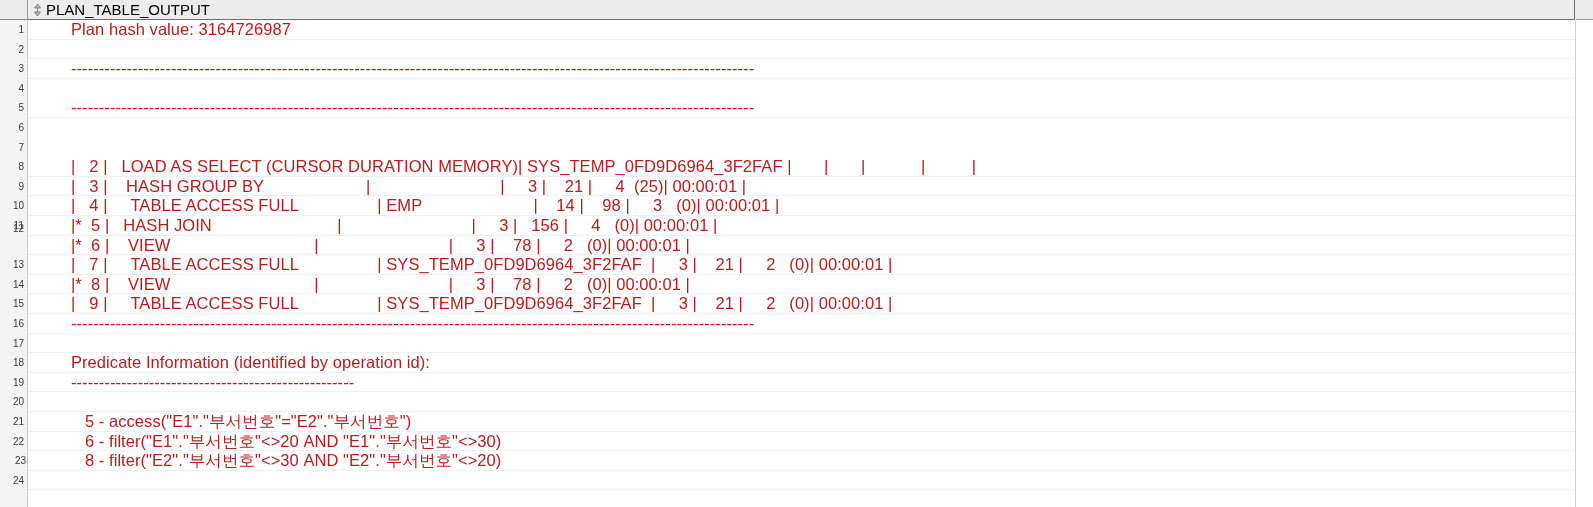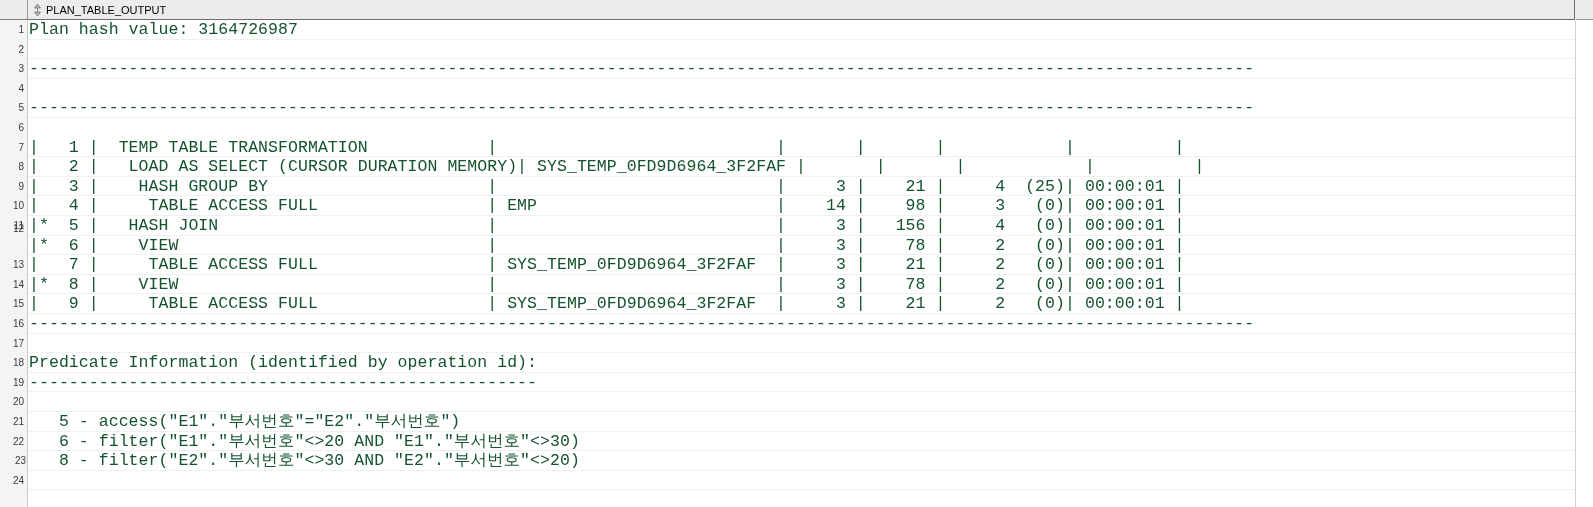--- a/index.html
+++ b/index.html
@@ -52,21 +52,21 @@
     border-right: 1px solid #6e6e6e;
     border-bottom: 1px solid #6e6e6e;
     box-sizing: border-box;
     display: flex;
     align-items: center;
     padding-left: 4px;
     overflow: hidden;
   }
   .col-header-title {
     font-family: "Liberation Sans", "DejaVu Sans", sans-serif;
-    font-size: 11px;
+    font-size: 15px;
     color: #000000;
     letter-spacing: 0px;
     white-space: nowrap;
   }
   .sort-icon {
     width: 11px;
     height: 14px;
     margin-right: 3px;
     flex: 0 0 auto;
     display: block;
@@ -134,26 +134,27 @@
     border-bottom: 1px solid #f0f0f0;
     box-sizing: border-box;
     white-space: pre;
     overflow: hidden;
   }
 
   .row-text {
     position: absolute;
     left: 1px;
     top: 0px;
-    font-family: Liberation Mono, monospace;
+    font-family: Liberation Sans, sans-serif;
     font-size: 16.5px;
     line-height: 19.6px;
     letter-spacing: 0.06px;
-    color: #14532d;
+    color: #b91c1c;
     white-space: pre;
+    padding-left: 42px;
   }
 
   .right-edge {
     position: absolute;
     left: 1575px;
     top: 0;
     width: 1px;
     height: 487px;
     background: #d4d4d4;
     z-index: 2;
@@ -213,21 +214,20 @@
         <div class="gutter-num" style="top: 392px;">21</div>
         <div class="gutter-num" style="top: 411.6px;">22</div>
         <div class="gutter-num" style="top: 431.2px; padding-left: 15px;">23</div>
         <div class="gutter-num" style="top: 450.8px;">24</div>
       </div>
     <div class="rows-layer" id="rows-layer">
         <div class="row" style="top: 0px;"><span class="row-text">Plan hash value: 3164726987</span></div>
         <div class="row" style="top: 19.6px;"><span class="row-text"></span></div>
         <div class="row" style="top: 39.2px;"><span class="row-text">---------------------------------------------------------------------------------------------------------------------------</span></div>
         <div class="row" style="top: 78.4px;"><span class="row-text">---------------------------------------------------------------------------------------------------------------------------</span></div>
-        <div class="row" style="top: 117.6px;"><span class="row-text">|   1 |  TEMP TABLE TRANSFORMATION            |                            |       |       |            |          |</span></div>
         <div class="row" style="top: 137.2px;"><span class="row-text">|   2 |   LOAD AS SELECT (CURSOR DURATION MEMORY)| SYS_TEMP_0FD9D6964_3F2FAF |       |       |            |          |</span></div>
         <div class="row" style="top: 156.8px;"><span class="row-text">|   3 |    HASH GROUP BY                      |                            |     3 |    21 |     4  (25)| 00:00:01 |</span></div>
         <div class="row" style="top: 176.4px;"><span class="row-text">|   4 |     TABLE ACCESS FULL                 | EMP                        |    14 |    98 |     3   (0)| 00:00:01 |</span></div>
         <div class="row" style="top: 196px;"><span class="row-text">|*  5 |   HASH JOIN                           |                            |     3 |   156 |     4   (0)| 00:00:01 |</span></div>
         <div class="row" style="top: 215.6px;"><span class="row-text">|*  6 |    VIEW                               |                            |     3 |    78 |     2   (0)| 00:00:01 |</span></div>
         <div class="row" style="top: 235.2px;"><span class="row-text">|   7 |     TABLE ACCESS FULL                 | SYS_TEMP_0FD9D6964_3F2FAF  |     3 |    21 |     2   (0)| 00:00:01 |</span></div>
         <div class="row" style="top: 254.8px;"><span class="row-text">|*  8 |    VIEW                               |                            |     3 |    78 |     2   (0)| 00:00:01 |</span></div>
         <div class="row" style="top: 274.4px;"><span class="row-text">|   9 |     TABLE ACCESS FULL                 | SYS_TEMP_0FD9D6964_3F2FAF  |     3 |    21 |     2   (0)| 00:00:01 |</span></div>
         <div class="row" style="top: 294px;"><span class="row-text">---------------------------------------------------------------------------------------------------------------------------</span></div>
         <div class="row" style="top: 313.6px;"><span class="row-text"></span></div>

